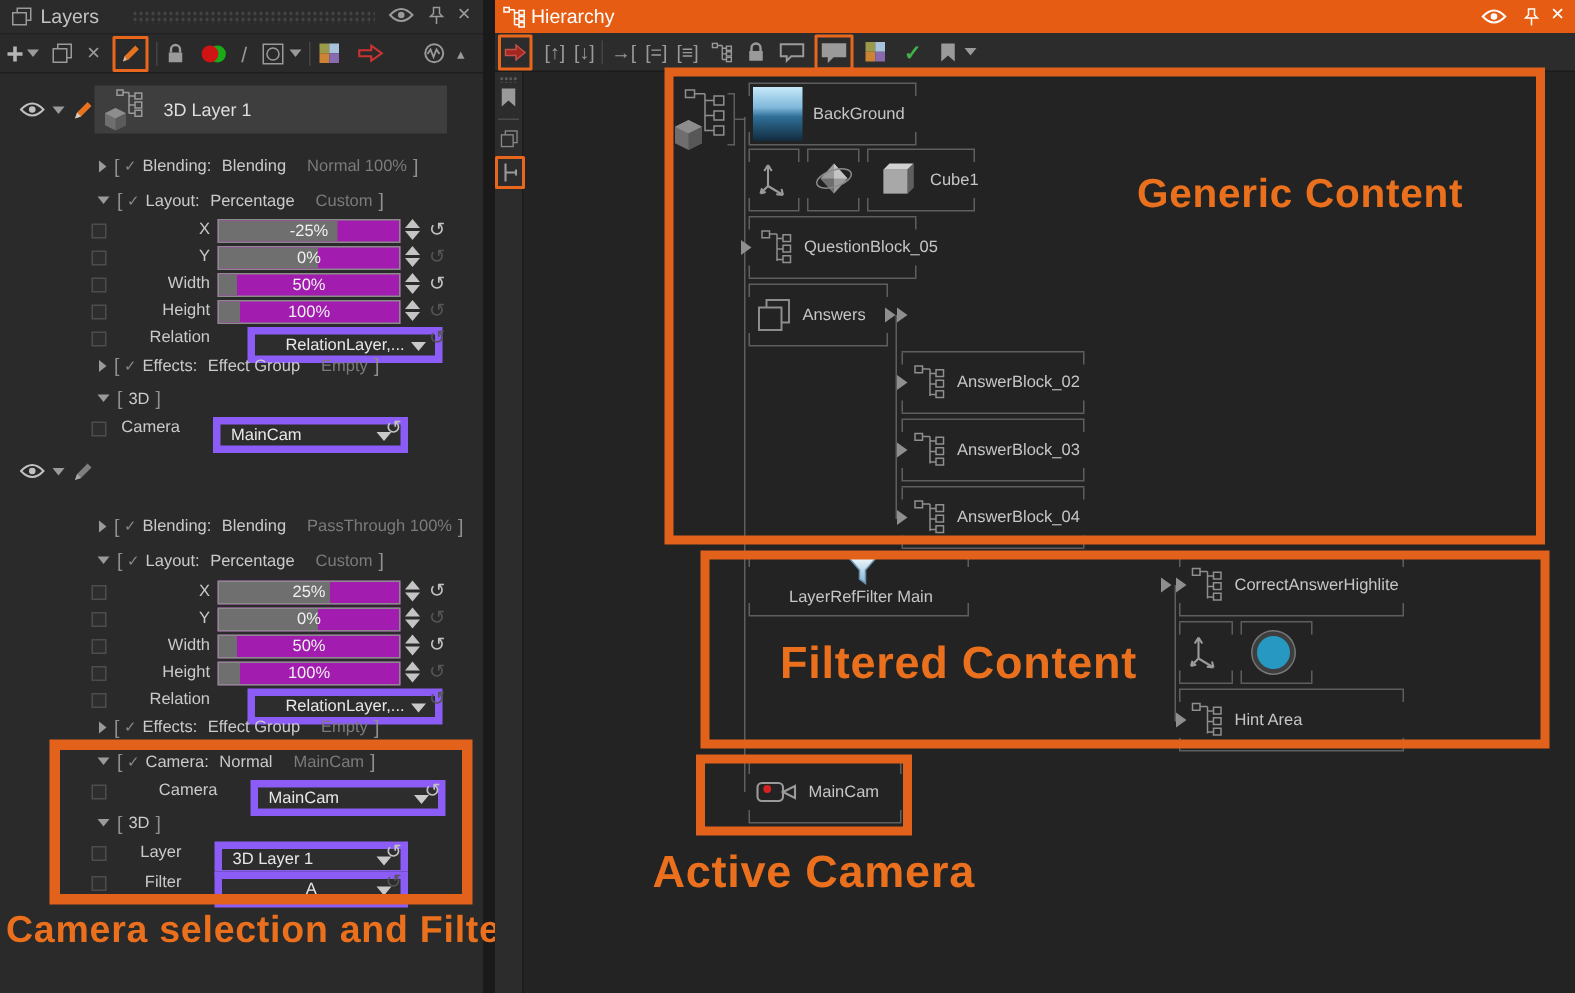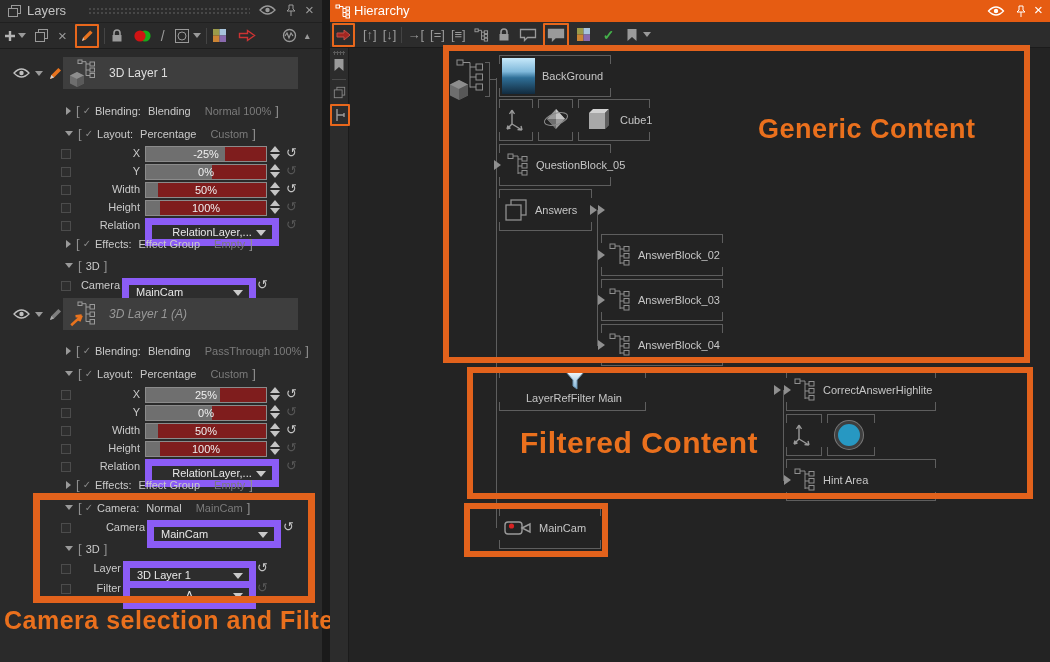--- a/index.html
+++ b/index.html
@@ -33,24 +33,24 @@
   .brk{color:#8f8f8f;font-size:13px;line-height:11px;}
   .gchk{color:#8a8a8a;font-size:10px;margin:0 4px 0 3px;}
   .gt{color:#cacaca;margin-right:7px;}
   .gm{color:#cacaca;margin-right:14px;}
   .gd{color:#7b7b7b;margin-right:4px;}
 
   
   .vrow{position:absolute;left:0;width:322px;height:17px;font-size:11px;}
   .chk{position:absolute;left:61px;top:4px;width:8px;height:8px;border:1px solid #4c4c4c;background:#2e2e2e;}
   .vlabel{position:absolute;top:2px;text-align:right;color:#cacaca;}
-  .vfield{position:absolute;top:1px;height:14px;background:#7f1d1d;border:1px solid #8b8b8b;overflow:hidden;}
+  .vfield{position:absolute;top:1px;height:14px;background:#a21caf;border:1px solid #8b8b8b;overflow:hidden;}
   .vfill{position:absolute;left:0;top:0;bottom:0;background:#6f6f6f;}
   .vtext{position:absolute;left:0;top:0;width:100%;text-align:center;color:#efefef;line-height:14px;font-size:11px;}
-  .ddl{position:absolute;top:1px;height:14px;background:#2d2d2d;border:7px solid #8b5cf6;}
+  .ddl{position:absolute;top:1px;height:14px;background:#2d2d2d;border:5px solid #8b5cf6;margin-left:20px;}
   .ddtext{position:absolute;left:0;top:0;width:calc(100% - 14px);padding-left:7px;text-align:center;color:#e8e8e8;line-height:14px;font-size:11px;white-space:nowrap;overflow:hidden;}
   .ddtext.left{text-align:left;}
   .ddarrow{position:absolute;right:6px;top:5px;width:0;height:0;border-left:5px solid transparent;border-right:5px solid transparent;border-top:6px solid #c9c9c9;}
   .spin{position:absolute;top:1px;width:10px;height:14px;}
   .spin i{position:absolute;left:0;width:0;height:0;border-left:5px solid transparent;border-right:5px solid transparent;}
   .spin .su{top:0;border-bottom:6px solid #c4c4c4;}
   .spin .sd{bottom:0;border-top:6px solid #c4c4c4;}
   .reset{position:absolute;top:0;font-size:13px;line-height:16px;color:#c2c2c2;}
   .reset.dim{color:#555;}
 
@@ -336,35 +336,20 @@
             <circle cx="8.5" cy="6" r="2.2" fill="#c0c0c0"></circle>
           </svg>
       </span>
       <span class="abs caret" style="left:35px;top:14px;"></span>
       <span class="abs" style="left:48px;top:8px;">
         <svg width="15" height="16" viewBox="0 0 15 16">
             <path d="M2 14l1.4-4 7-7 2.6 2.6-7 7z" fill="#7e7e7e"></path>
             <path d="M2 14l1.4-4 2.6 2.6z" fill="#a9a9a9"></path>
           </svg>
       </span>
-      <div class="lheader-bar">
-        <span style="margin-left:6px;position:relative;">
-          <svg width="30" height="28" viewBox="0 0 30 28">
-            <g stroke="#9a9a9a" fill="none">
-              <rect x="9" y="2" width="4" height="3.5"></rect>
-                <path d="M13 3.7h4M17 3.7v18M17 7h4M17 14h4M17 21.5h4"></path>
-              <rect x="21" y="4.5" width="4.5" height="4.5"></rect>
-                <rect x="21" y="12" width="4.5" height="4.5"></rect>
-                <rect x="21" y="19.5" width="4.5" height="4.5"></rect>
-            </g>
-            <path d="M3 26 L12 15 M12 15 l-6 1.5 M12 15 l-1.5 6" stroke="#e8731e" stroke-width="2.6" fill="none" transform="rotate(8 8 20)"></path>
-          </svg>
-        </span>
-        <span class="lheader-name inactive">3D Layer 1 (A)</span>
-      </div>
     </div>
 
     <div class="grow" style="top:343px;">
       <span style="width:66px;"></span>
         <span class="caret-r sp"></span>
       <span class="brk">[</span>
         <span class="gchk">✓</span>
       <span class="gt">Blending:</span>
       <span class="gm">Blending</span>
       <span class="gd">PassThrough 100%</span>
@@ -822,15 +807,16 @@
           </svg>
       </span>
       <span class="lbl">MainCam</span>
     </div>
 
     <div class="obox" style="left:443px;top:45px;width:587px;height:318px;"></div>
     <div class="obox" style="left:467px;top:367px;width:566px;height:132px;"></div>
     <div class="obox" style="left:464px;top:503px;width:144px;height:54px;"></div>
     <div class="otext" style="left:758px;top:114px;font-size:27px;">Generic Content</div>
     <div class="otext" style="left:520px;top:426px;font-size:30px;">Filtered Content</div>
+    <div class="otext" style="left:435px;top:565px;font-size:30px;">Active Camera</div>
   </div>
 
 </div>
 
 </body></html>

